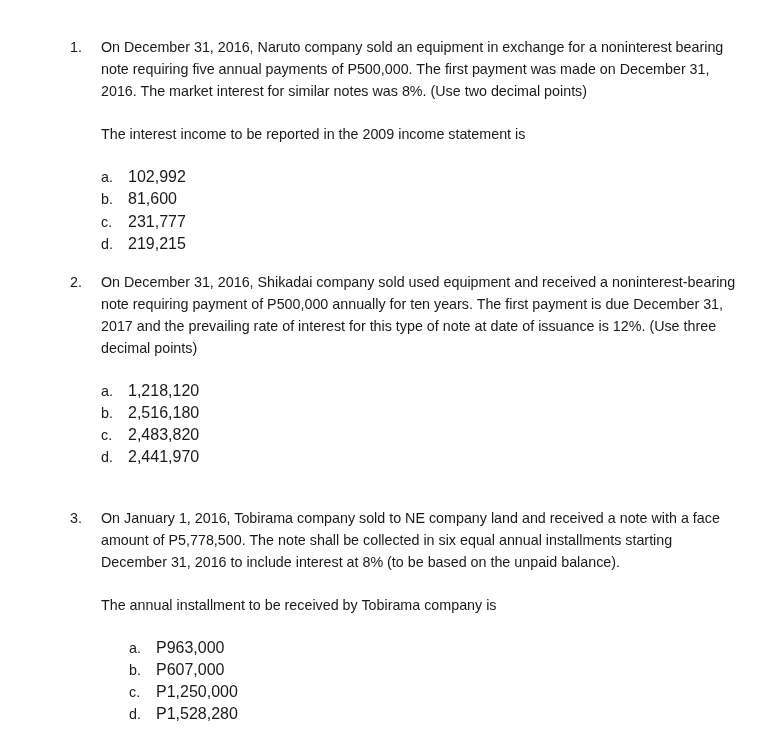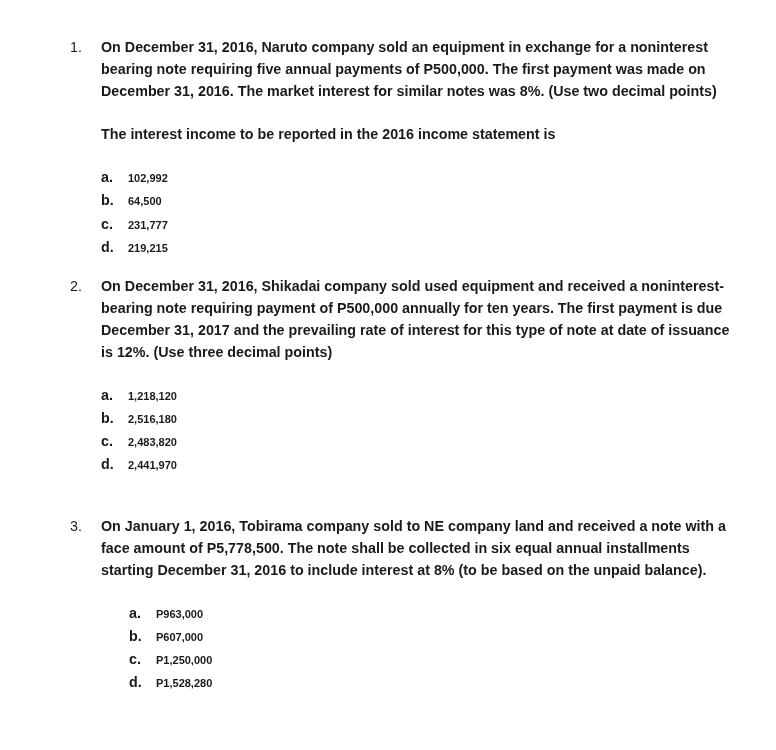--- a/index.html
+++ b/index.html
@@ -47,21 +47,20 @@
     top: 0;
     width: 31px;
     text-align: left;
     font-size: 14.3px;
     line-height: 22.1px;
   }
 
   .q-body {
     margin-left: 31px;
     text-align: left;
-    font-weight: bold;
   }
 
   .q-stem {
     margin: 0;
     max-width: 643px;
   }
 
   .q-prompt {
     margin: 0;
     padding-top: 21px;
@@ -86,43 +85,43 @@
   }
 
   .option-letter {
     flex: 0 0 auto;
     width: 27px;
     font-size: 14.3px;
   }
 
   .option-value {
     flex: 0 0 auto;
-    font-size: 11px;
+    font-size: 16px;
     white-space: nowrap;
     text-align: right;
   }
 </style>
 </head>
 <body>
 
 <div class="page">
 
   <section class="question">
     <div class="q-number">1.</div>
     <div class="q-body">
       <p class="q-stem">On December 31, 2016, Naruto company sold an equipment in exchange for a noninterest bearing note requiring five annual payments of P500,000. The first payment was made on December 31, 2016. The market interest for similar notes was 8%. (Use two decimal points)</p>
-      <p class="q-prompt">The interest income to be reported in the 2016 income statement is</p>
+      <p class="q-prompt">The interest income to be reported in the 2009 income statement is</p>
       <ul class="options">
         <li class="option">
           <span class="option-letter">a.</span>
           <span class="option-value">102,992</span>
         </li>
         <li class="option">
           <span class="option-letter">b.</span>
-          <span class="option-value">64,500</span>
+          <span class="option-value">81,600</span>
         </li>
         <li class="option">
           <span class="option-letter">c.</span>
           <span class="option-value">231,777</span>
         </li>
         <li class="option">
           <span class="option-letter">d.</span>
           <span class="option-value">219,215</span>
         </li>
       </ul>
@@ -151,20 +150,21 @@
           <span class="option-value">2,441,970</span>
         </li>
       </ul>
     </div>
   </section>
 
   <section class="question gap-large">
     <div class="q-number">3.</div>
     <div class="q-body">
       <p class="q-stem">On January 1, 2016, Tobirama company sold to NE company land and received a note with a face amount of P5,778,500. The note shall be collected in six equal annual installments starting December 31, 2016 to include interest at 8% (to be based on the unpaid balance).</p>
+      <p class="q-prompt">The annual installment to be received by Tobirama company is</p>
       <ul class="options indent">
         <li class="option">
           <span class="option-letter">a.</span>
           <span class="option-value">P963,000</span>
         </li>
         <li class="option">
           <span class="option-letter">b.</span>
           <span class="option-value">P607,000</span>
         </li>
         <li class="option">

